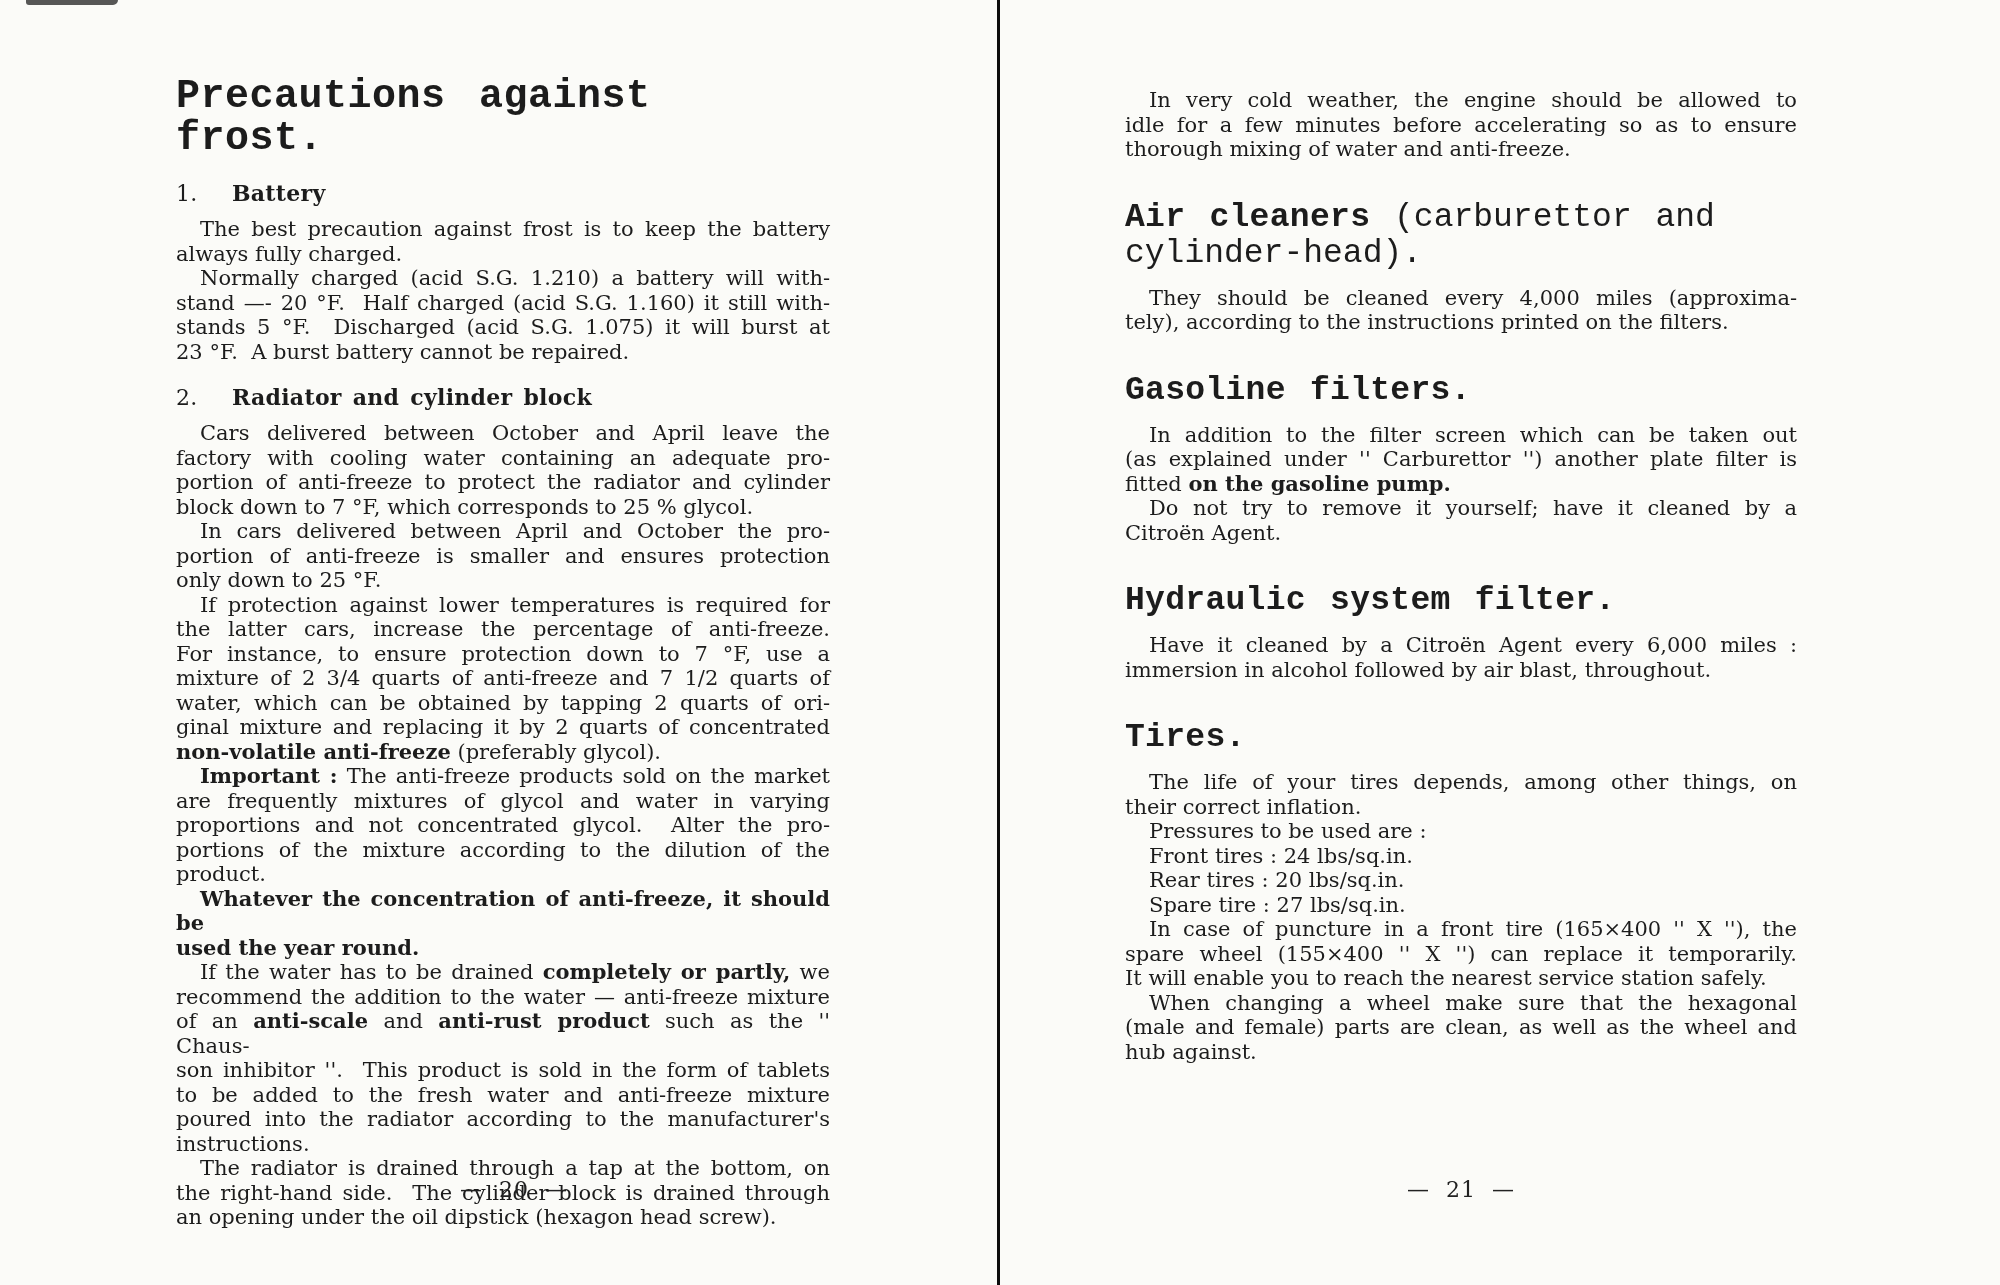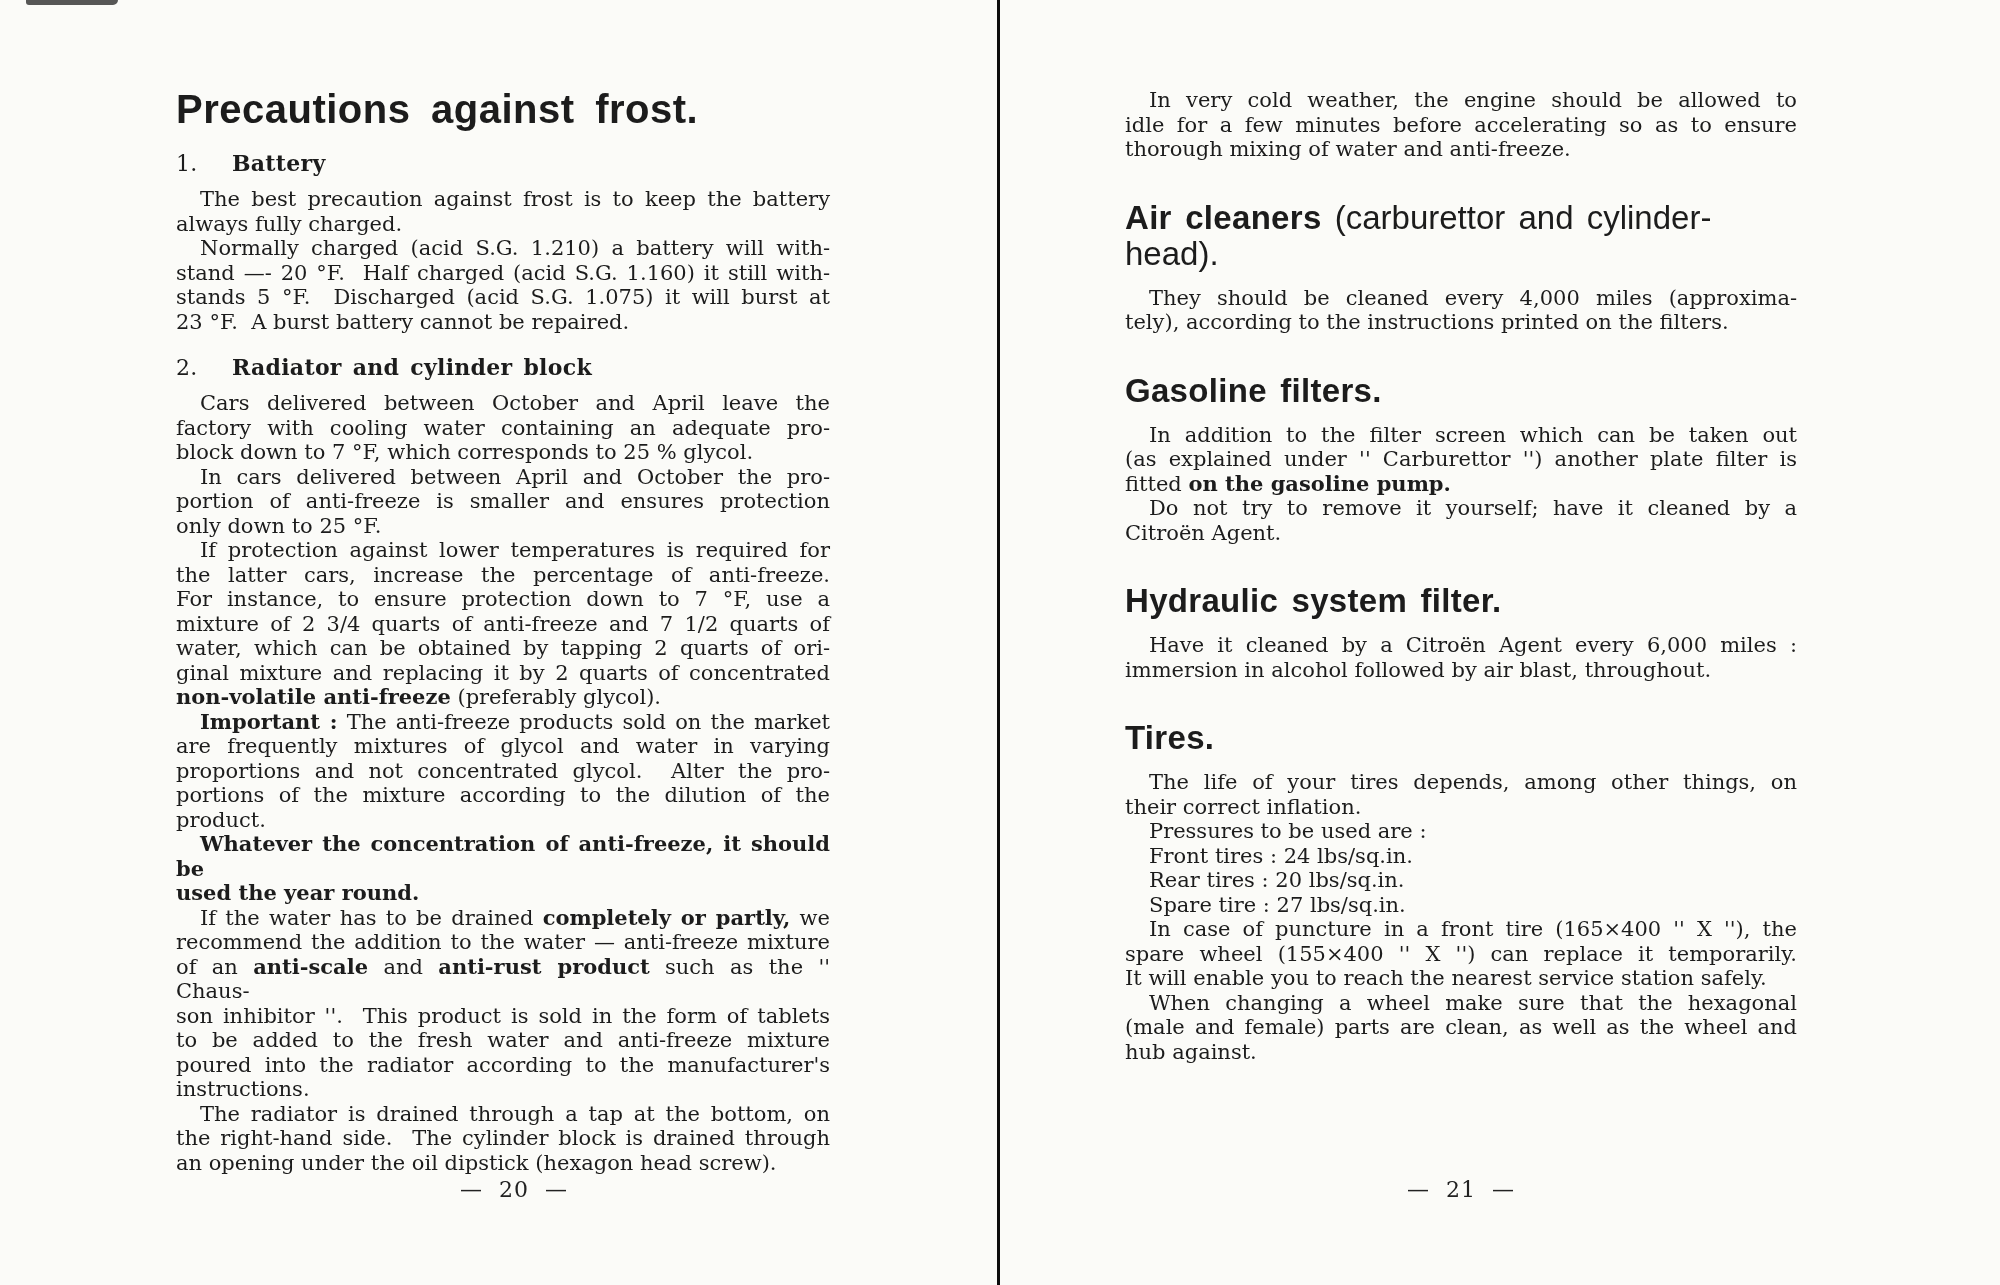--- a/index.html
+++ b/index.html
@@ -9,30 +9,30 @@
     font-family:"DejaVu Serif", serif;
   }
   .gutter{position:absolute;left:997px;top:0;width:3px;height:1285px;background:#0c0c0c;}
   .smudge{position:absolute;left:26px;top:0;width:92px;height:5px;background:#3a3a3a;
           border-radius:0 0 5px 3px;opacity:.85;}
   .page-content{position:absolute;}
   .content-left{left:176px;top:72px;width:654px;}
   .content-right{left:1125px;top:88px;width:672px;}
 
   .block-title{
-    font-family:Liberation Sans, sans-serif;font-weight:700;
+    font-family:Liberation Mono, monospace;font-weight:700;
     font-size:40px;line-height:42px;letter-spacing:.5px;word-spacing:9px;
-    margin:16px 0 0 0;
+    margin:4px 0 0 0;
   }
   .block-subhead{
     font-size:22px;line-height:26px;margin:20px 0 10px 0;letter-spacing:.3px;word-spacing:3px;
   }
   .block-subhead b{font-weight:700;margin-left:24px;}
   .block-heading{
-    font-family:Liberation Sans, sans-serif;
+    font-family:Liberation Mono, monospace;
     font-size:33px;line-height:36px;margin:38px 0 14px 0;word-spacing:4px;font-weight:400;
   }
   .block-heading b{font-weight:700;letter-spacing:.3px;}
   .block-para{margin:0;}
   .line{
     font-size:21px;line-height:24.5px;
     text-align:justify;text-align-last:justify;
   }
   .line.last{text-align-last:left;}
   .block-para .line:first-child{text-indent:24px;}
@@ -61,20 +61,21 @@
       <div class="block-para">
         <div class="line"><span>Normally charged (acid S.G. 1.210) a battery will with-</span></div>
         <div class="line"><span>stand —- 20 °F.&nbsp; Half charged (acid S.G. 1.160) it still with-</span></div>
         <div class="line"><span>stands 5 °F.&nbsp; Discharged (acid S.G. 1.075) it will burst at</span></div>
         <div class="line last"><span>23 °F.&nbsp; A burst battery cannot be repaired.</span></div>
       </div>
       <div class="block-subhead"><span>2. </span><b>Radiator and cylinder block</b></div>
       <div class="block-para">
         <div class="line"><span>Cars delivered between October and April leave the</span></div>
         <div class="line"><span>factory with cooling water containing an adequate pro-</span></div>
+        <div class="line"><span>portion of anti-freeze to protect the radiator and cylinder</span></div>
         <div class="line last"><span>block down to 7 °F, which corresponds to 25 % glycol.</span></div>
       </div>
       <div class="block-para">
         <div class="line"><span>In cars delivered between April and October the pro-</span></div>
         <div class="line"><span>portion of anti-freeze is smaller and ensures protection</span></div>
         <div class="line last"><span>only down to 25 °F.</span></div>
       </div>
       <div class="block-para">
         <div class="line"><span>If protection against lower temperatures is required for</span></div>
         <div class="line"><span>the latter cars, increase the percentage of anti-freeze.</span></div>

